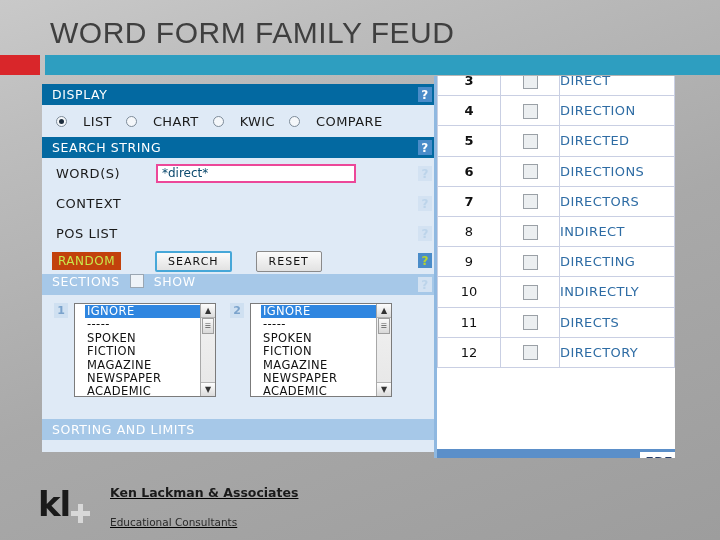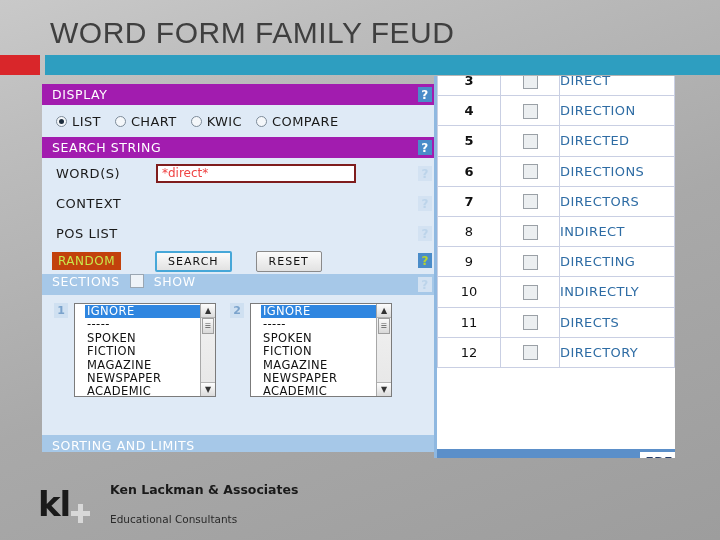--- a/index.html
+++ b/index.html
@@ -18,48 +18,48 @@
   #accent-red{position:absolute;left:0;top:55px;width:40px;height:20px;background:#d9262a;}
   #accent-teal{position:absolute;left:45px;top:55px;right:0;height:20px;background:#2e9ec0;}
 
   
   #left-panel{
     position:absolute;left:42px;top:84px;width:392px;height:368px;
     background:#dfeaf6;border-right:3px solid #8fb8e0;overflow:hidden;
     font-family:"DejaVu Sans", sans-serif;
   }
   .sec-head{
-    position:relative;height:21px;background:#a21caf;
+    position:relative;height:21px;background:#0369a1;
     color:#ffffff;font-size:12.5px;letter-spacing:.6px;
     display:flex;align-items:center;padding-left:10px;box-sizing:border-box;
   }
   .sec-head.light{background:#a6c8e8;color:#ffffff;}
   .q{
     position:absolute;right:2px;top:3px;width:14px;height:15px;
     display:flex;align-items:center;justify-content:center;
     font-size:12px;font-weight:bold;color:#ffffff;background:#4a8cc9;
   }
   .q.pale{color:#bcd4ea;background:#d3e2f2;}
   .q.hi{color:#b9d42a;background:#4a8cc9;}
   .rowq{position:absolute;right:2px;width:14px;height:15px;display:flex;
     align-items:center;justify-content:center;font-size:12px;font-weight:bold;}
 
   
   #display-options{height:32px;display:flex;align-items:center;padding-left:14px;gap:14px;}
-  .radio-item{display:flex;align-items:center;gap:5px;font-size:13px;color:#1a1a1a;letter-spacing:.4px;}
+  .radio-item{display:flex;align-items:center;gap:16px;font-size:13px;color:#1a1a1a;letter-spacing:.4px;}
   .radio{width:11px;height:11px;border-radius:50%;border:1px solid #7d8b99;background:#f4f7fa;
     box-sizing:border-box;display:flex;align-items:center;justify-content:center;}
   .radio.on::after{content:"";width:5px;height:5px;border-radius:50%;background:#1d2d3d;}
 
   
   .field-row{position:relative;height:30px;display:flex;align-items:center;padding-left:14px;}
   .field-label{font-size:13px;color:#1a1a1a;letter-spacing:.5px;width:100px;}
   #words-input{
-    width:200px;height:19px;border:2px solid #7f1d1d;background:#ffffff;
-    font-family:"DejaVu Sans", sans-serif;font-size:12px;color:#ef4444;
+    width:200px;height:19px;border:2px solid #ec4899;background:#ffffff;
+    font-family:"DejaVu Sans", sans-serif;font-size:12px;color:#0c4a6e;
     padding:0 4px;box-sizing:border-box;outline:none;
   }
   
   #action-row{position:relative;height:26px;display:flex;align-items:center;padding-left:10px;gap:10px;}
   #random-label{background:#c2410c;color:#c9e84b;font-size:12px;letter-spacing:.5px;padding:2px 6px;}
   .btn{
     font-family:"DejaVu Sans", sans-serif;font-size:11px;letter-spacing:1px;color:#111;
     background:linear-gradient(#fbfbfb,#e2e2e2);border:1px solid #8a8a8a;
     padding:3px 12px;border-radius:2px;
   }
@@ -104,21 +104,21 @@
   .c-rank.thin{font-weight:normal;}
   .c-check{width:58px;text-align:center;}
   .c-word{padding-left:10px;color:#2e6ca4;letter-spacing:.4px;}
   .tcb{width:13px;height:13px;border:1px solid #9aa0a6;background:#eceff1;display:inline-block;vertical-align:middle;}
   #freq-bar{position:absolute;left:0;right:0;top:373px;height:25px;background:#5b8fc9;}
   #freq-button{position:absolute;right:-4px;top:376px;background:#ffffff;color:#203864;
     font-size:12px;font-weight:bold;letter-spacing:.6px;padding:3px 6px;}
   #start-area{position:absolute;left:0;right:0;top:398px;bottom:0;background:#dfeaf6;}
 
   
-  #footer{position:absolute;left:38px;top:482px;display:flex;align-items:flex-start;}
+  #footer{position:absolute;left:38px;top:482px;display:flex;align-items:flex-end;text-decoration:underline;}
   #logo{position:relative;width:52px;height:46px;}
   #logo-text{position:absolute;left:0;top:2px;font-family:"DejaVu Sans", sans-serif;
     font-size:34px;font-weight:bold;color:#1a1a1a;letter-spacing:-1px;}
   #logo-plus{position:absolute;left:33px;top:22px;width:19px;height:19px;}
   #logo-plus::before,#logo-plus::after{content:"";position:absolute;background:#d8d8d8;}
   #logo-plus::before{left:7px;top:0;width:5px;height:19px;}
   #logo-plus::after{left:0;top:7px;width:19px;height:5px;}
   #footer-text{margin-left:20px;}
   #company-name{font-family:"DejaVu Sans", sans-serif;font-size:12.5px;font-weight:bold;color:#1a1a1a;}
   #company-tagline{font-family:"DejaVu Sans", sans-serif;font-size:10.5px;color:#2a2a2a;margin-top:16px;}
@@ -225,21 +225,21 @@
         </div>
         <div class="lb-scroll">
           <div class="lb-arrow">▲</div>
           <div class="lb-thumb">☰</div>
           <div class="lb-arrow down">▼</div>
         </div>
       </div>
     </div>
   </div>
 
-  <div class="sec-head light" style="margin-top:22px;">
+  <div class="sec-head light" style="margin-top:6px;">
     <span>SORTING AND LIMITS</span>
   </div>
 </div>
 
 <div id="results-panel">
   <table id="results-table">
     <tbody>
         <tr>
       <td class="c-rank">3</td>
       <td class="c-check"><span class="tcb"></span></td>

